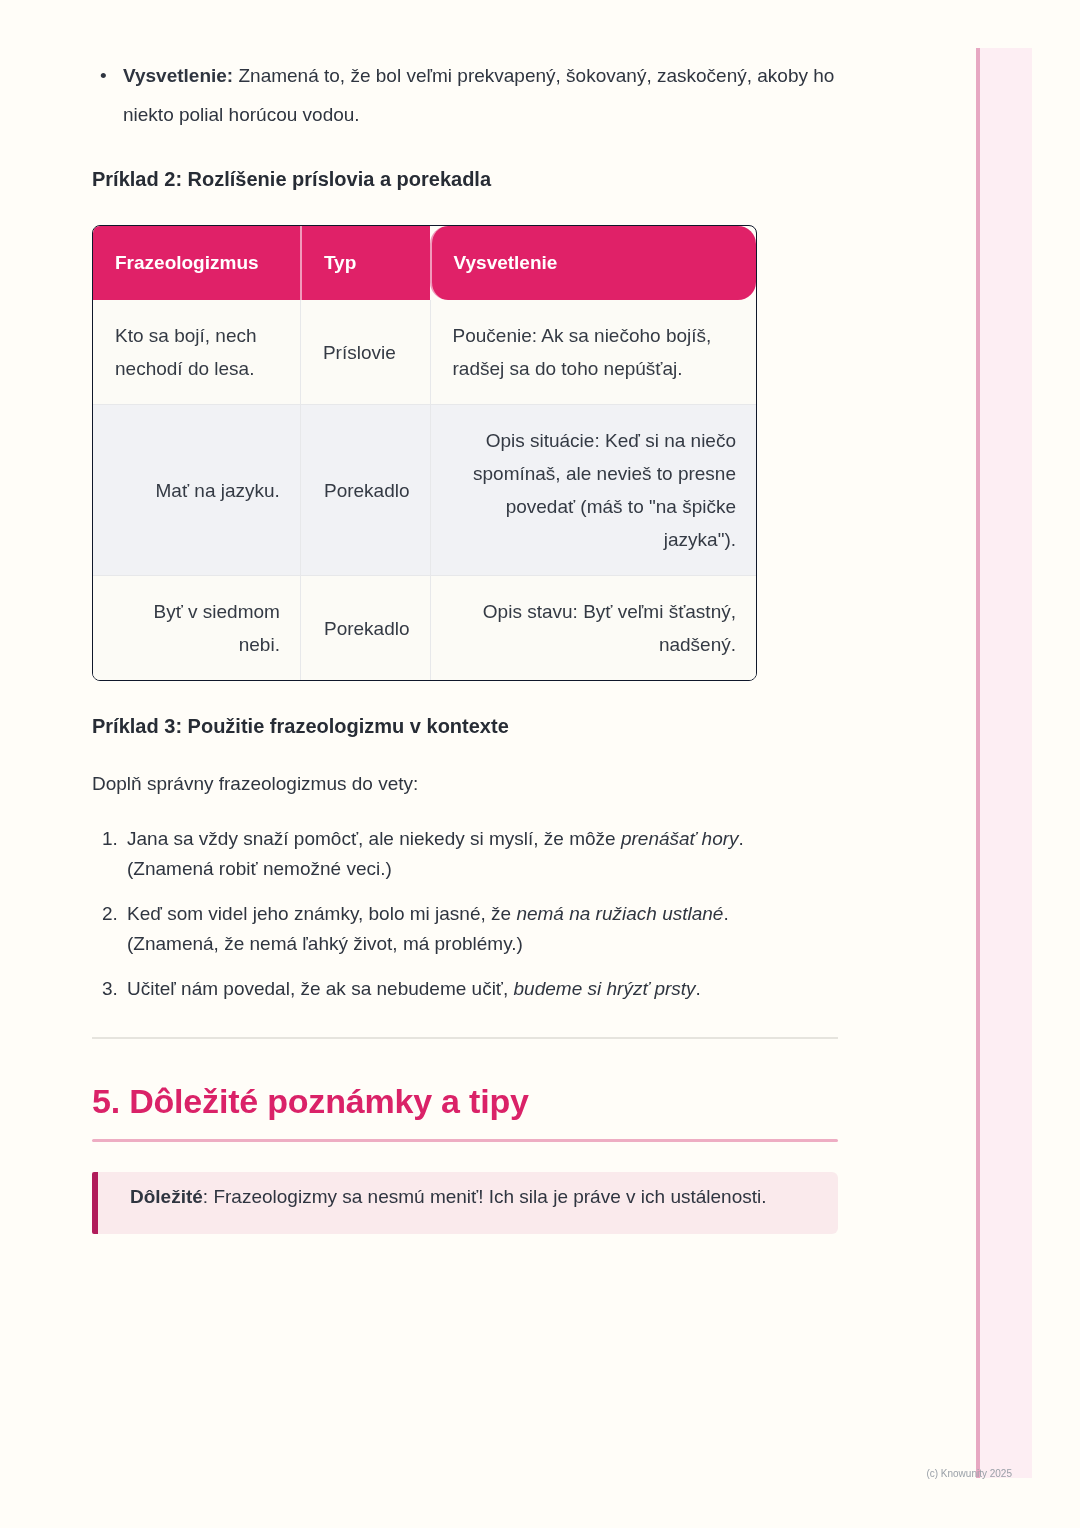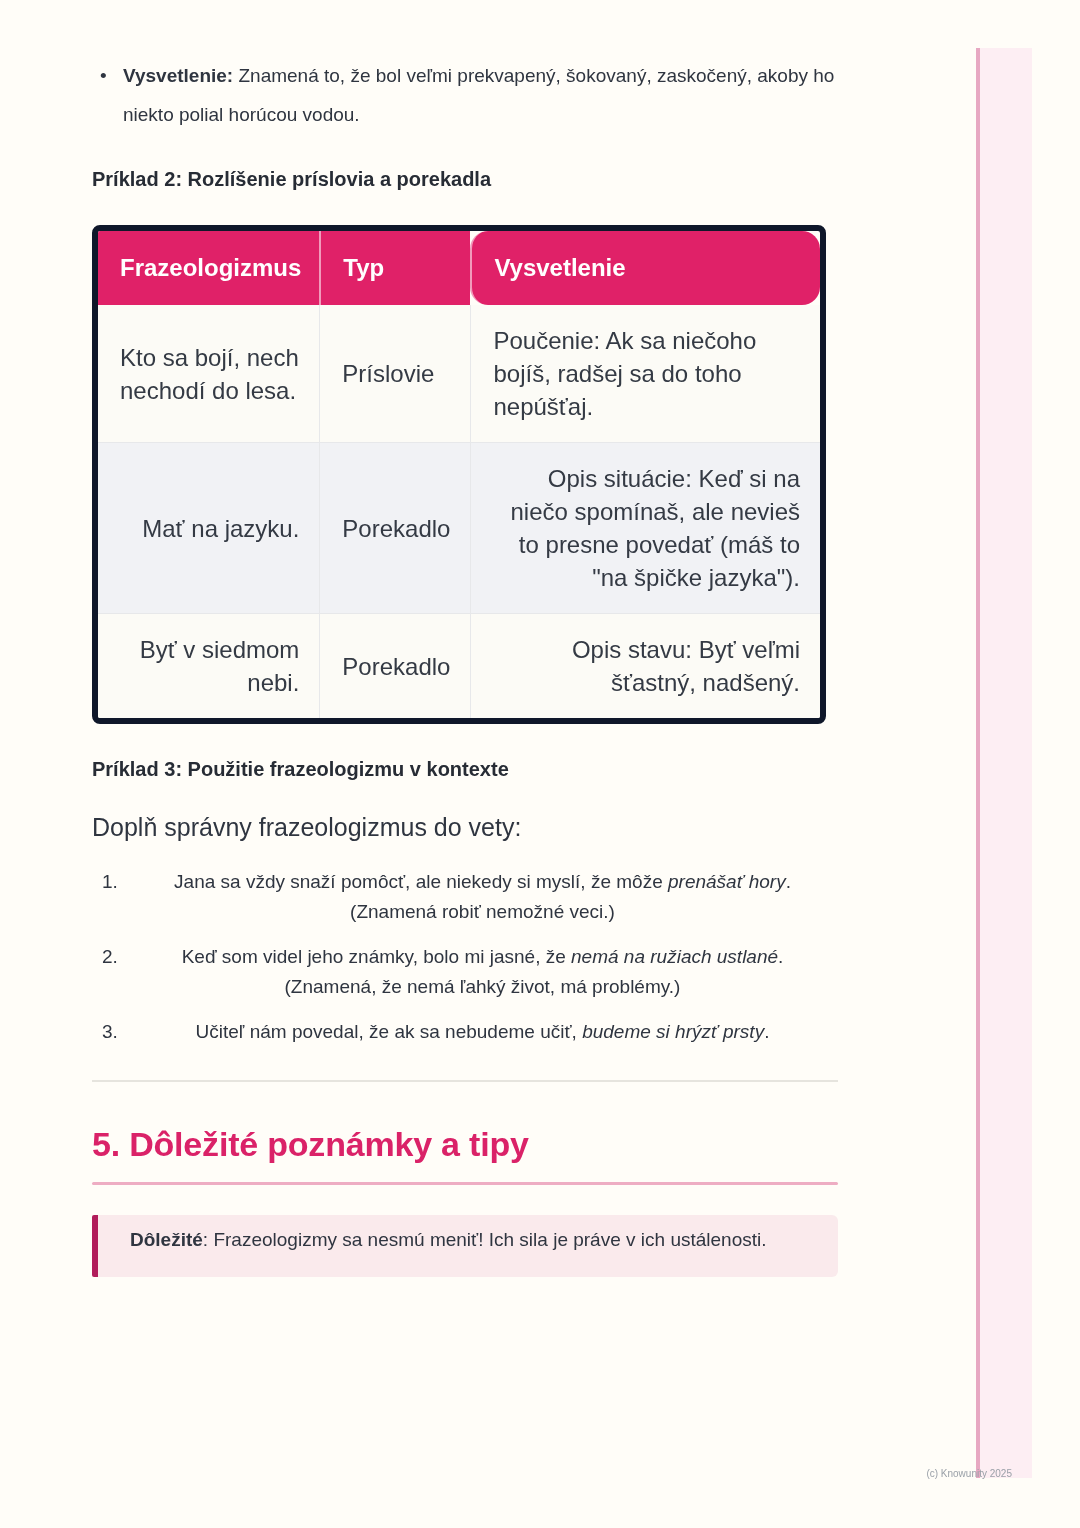--- a/index.html
+++ b/index.html
@@ -42,26 +42,26 @@
   
   .sub-heading {
     margin-top: 31px;
     font-size: 20px; font-weight: 700;
     line-height: 28px;
     color: #272c35;
   }
   
   table.idiom-table {
     margin-top: 32px;
-    width: 734px;
+    width: 665px;
     border-collapse: separate; border-spacing: 0;
-    border: 6px solid #0f172a;
+    border: 1px solid #0f172a;
     border-radius: 8px;
     overflow: hidden;
-    font-size: 24px;
+    font-size: 19px;
   }
   table.idiom-table thead th {
     background: #e02168;
     color: #ffffff;
     font-weight: 700;
     text-align: left;
     height: 74px;
     padding: 0 18px 0 22px;
     vertical-align: middle;
   }
@@ -75,35 +75,34 @@
   table.idiom-table td + td { border-left: 1px solid #e7e8ea; }
   table.idiom-table tbody tr + tr td { border-top: 1px solid #e7e8ea; text-align: right; }
   table.idiom-table tbody tr:nth-child(odd) { background: #fcfbf6; }
   table.idiom-table tbody tr:nth-child(even) { background: #f1f2f5; }
   .col-phrase { width: 215px; }
   .col-type   { width: 130px; }
   .col-expl   { width: 389px; border-radius: 18px; }
 
   .intro-line {
     margin-top: 29px;
-    font-size: 25px; line-height: 30px;
+    font-size: 19px; line-height: 30px;
   }
   
   ol.fill-list {
     margin-top: 25px;
     list-style: none;
     counter-reset: num;
     font-size: 19px; line-height: 30px;
   }
   ol.fill-list > li {
     counter-increment: num;
     position: relative;
     padding-left: 35px;
     margin-bottom: 15px;
-    text-align: center;
   }
   ol.fill-list > li::before {
     content: counter(num) ".";
     position: absolute; left: 10px; top: 0;
   }
   ol.fill-list em { font-style: italic; }
   .divider {
     margin-top: 33px;
     height: 2px; width: 746px;
     background: #e6e4de;

